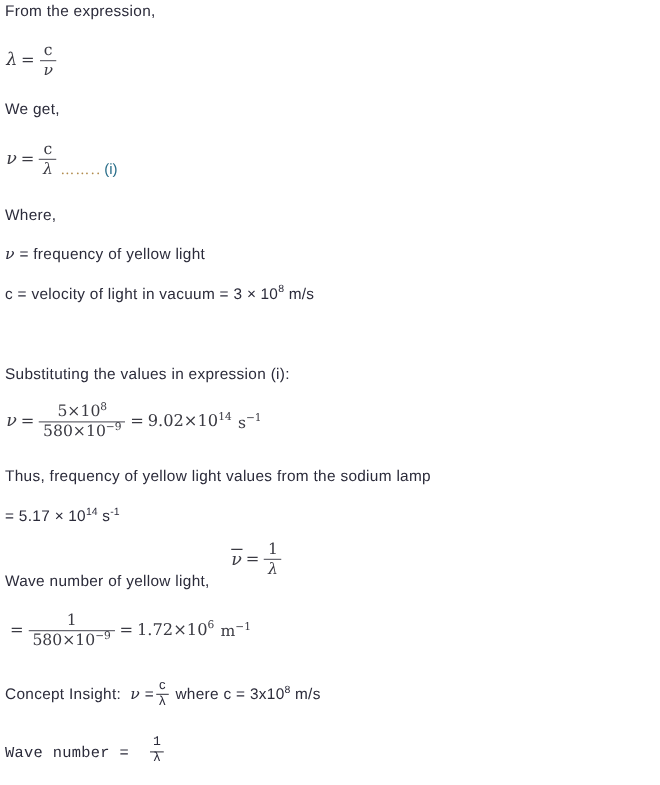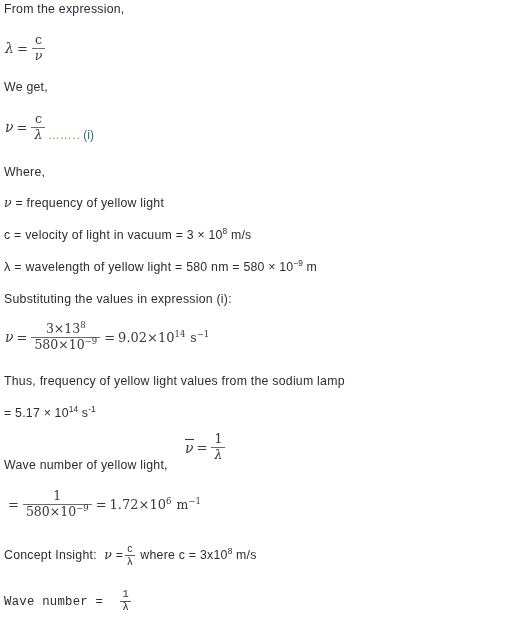--- a/index.html
+++ b/index.html
@@ -178,31 +178,28 @@
   <div class="line" style="top:165px;">Where,</div>
 
   <div class="line" style="top:196px;">
     <span class="nu-italic">ν</span><span> = frequency of yellow light</span>
   </div>
 
   <div class="line" style="top:228px;">
     <span>c = velocity of light in vacuum = 3 </span><span class="times">×</span><span> 10</span><sup>8</sup><span> m/s</span>
   </div>
 
-  <div class="line" style="top:260px;">
-    <span class="lam">λ</span><span> = wavelength of yellow light = 580 nm = 580 </span><span class="times">×</span><span> 10</span><sup>−9</sup><span> m</span>
-  </div>
 
   <div class="line" style="top:292px;text-align:right;">Substituting the values in expression (i):</div>
 
   <div class="eq" style="top:322px; left:5px;">
     <span class="var">ν</span>
     <span class="op">=</span>
     <span class="frac">
-      <span class="num"><span>3×13</span><sup>8</sup></span>
+      <span class="num"><span>5×10</span><sup>8</sup></span>
       <span class="bar"></span>
       <span class="den"><span>580×10</span><sup>−9</sup></span>
     </span>
     <span class="op">=</span>
     <span class="res"><span>9.02×10</span><sup>14</sup></span>
     <span class="unit"><span>s</span><sup>−1</sup></span>
   </div>
 
   <div class="line" style="top:374px;">Thus, frequency of yellow light values from the sodium lamp</div>
 

